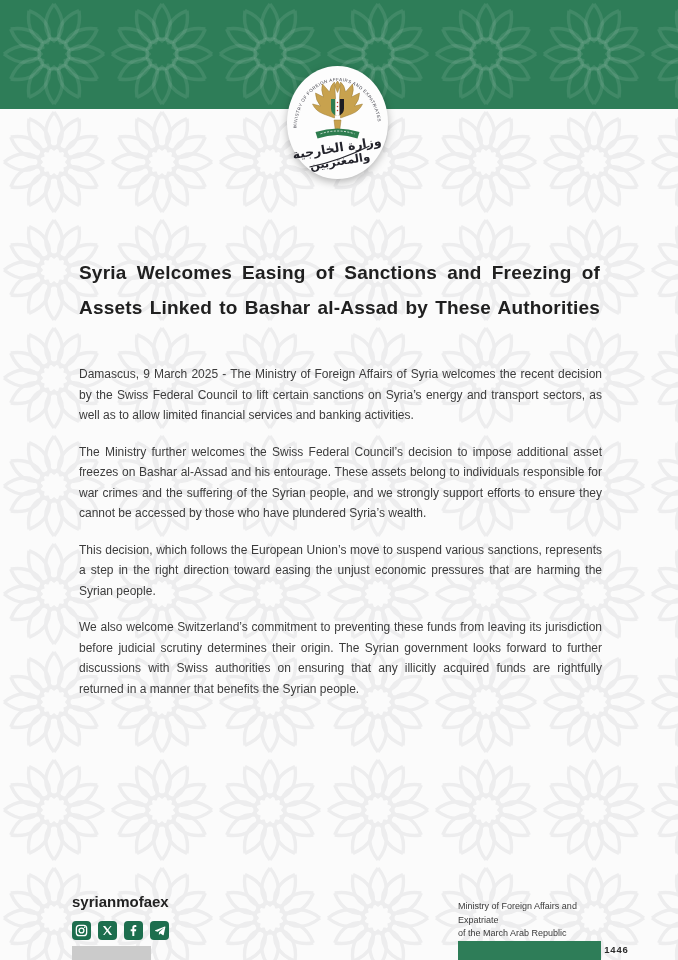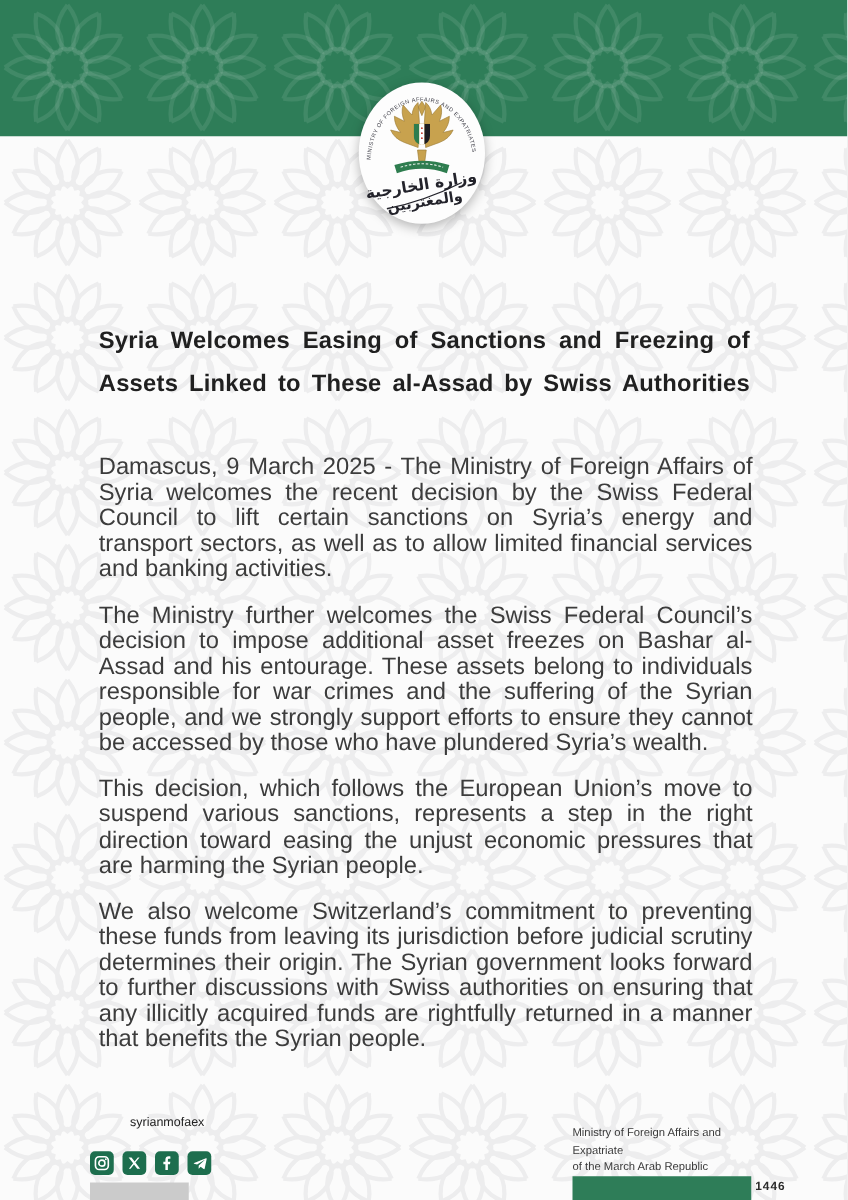--- a/index.html
+++ b/index.html
@@ -22,27 +22,27 @@
   }
   .seal svg{position:absolute;left:0;top:0;}
   .title{
     position:absolute;left:79px;top:242px;width:521px;z-index:2;
     font-size:19px;font-weight:700;line-height:35.5px;
     color:var(--title-color,#202020);letter-spacing:.2px;
     text-align:justify;text-align-last:justify;
   }
   .body-text{
     position:absolute;left:79px;top:364px;width:523px;z-index:2;
-    font-size:19px;line-height:20.5px;color:var(--body-color,#3c3c3c);
+    font-size:12px;line-height:20.5px;color:var(--body-color,#3c3c3c);
     text-align:justify;
   }
   .body-text p{margin:0 0 16px 0;}
   .footer-handle{
     position:absolute;left:72px;top:893px;z-index:2;
-    font-size:10px;font-weight:400;color:#232323;margin-left:32px;
+    font-size:15px;font-weight:700;color:#232323;
   }
   .social-row{position:absolute;left:72px;top:921px;z-index:2;display:flex;gap:7px;}
   .social-icon{
     width:19px;height:19px;border-radius:4px;
     background:var(--deep-green,#1d6e4e);
     display:flex;align-items:center;justify-content:center;
     color:#fff;
   }
   .gray-bar{
     position:absolute;left:72px;top:946px;width:79px;height:14px;
@@ -142,21 +142,21 @@
       </g>
 
       <g fill="#23232b" font-family="DejaVu Sans, sans-serif" font-weight="bold" text-anchor="middle">
         <text x="50" y="86" font-size="12.5" transform="rotate(-9 50 86)">وزارة الخارجية</text>
         <text x="53" y="99" font-size="11.5" transform="rotate(-9 53 99)">والمغتربين</text>
         <path d="M22,101 Q52,95 82,80" stroke="#23232b" stroke-width="1.1" fill="none"></path>
       </g>
     </svg>
   </div>
 
-  <h1 class="title">Syria Welcomes Easing of Sanctions and Freezing of Assets Linked to These al-Assad by Swiss Authorities</h1>
+  <h1 class="title">Syria Welcomes Easing of Sanctions and Freezing of Assets Linked to Bashar al-Assad by These Authorities</h1>
 
   <div class="body-text">
     <p>Damascus, 9 March 2025 - The Ministry of Foreign Affairs of Syria welcomes the recent decision by the Swiss Federal Council to lift certain sanctions on Syria’s energy and transport sectors, as well as to allow limited financial services and banking activities.</p>
     <p>The Ministry further welcomes the Swiss Federal Council’s decision to impose additional asset freezes on Bashar al-Assad and his entourage. These assets belong to individuals responsible for war crimes and the suffering of the Syrian people, and we strongly support efforts to ensure they cannot be accessed by those who have plundered Syria’s wealth.</p>
     <p>This decision, which follows the European Union’s move to suspend various sanctions, represents a step in the right direction toward easing the unjust economic pressures that are harming the Syrian people.</p>
     <p>We also welcome Switzerland’s commitment to preventing these funds from leaving its jurisdiction before judicial scrutiny determines their origin. The Syrian government looks forward to further discussions with Swiss authorities on ensuring that any illicitly acquired funds are rightfully returned in a manner that benefits the Syrian people.</p>
   </div>
 
   <div class="footer-handle">syrianmofaex</div>
 

